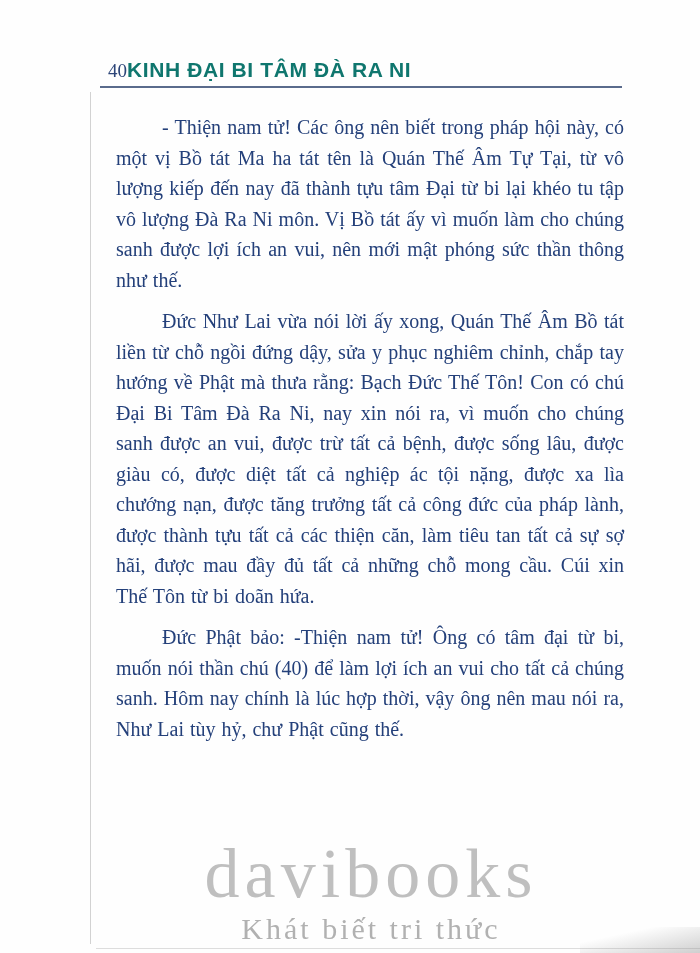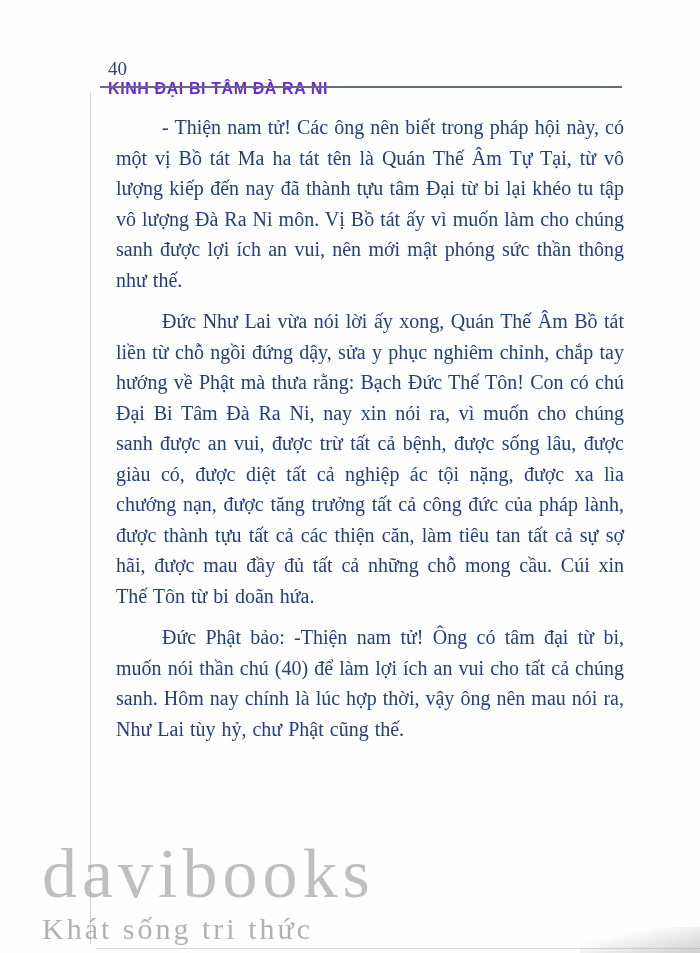--- a/index.html
+++ b/index.html
@@ -46,33 +46,32 @@
     background: rgba(160,160,160,0.35);
   }
 
   .page-header {
     position: absolute;
     top: 58px;
     left: 108px;
     right: 92px;
     display: flex;
     align-items: baseline;
-    flex-direction: column;
   }
   .page-number {
     font-family: "Liberation Serif", serif;
     font-size: 19px;
     color: #2c4578;
   }
   .header-title {
     font-family: "Liberation Sans", sans-serif;
     font-weight: bold;
-    font-size: 16px;
+    font-size: 21px;
     letter-spacing: 0.6px;
-    color: #6d28d9;
+    color: #0f766e;
   }
 
   .header-rule {
     position: absolute;
     top: 86px;
     left: 100px;
     right: 78px;
     height: 2px;
     background: #5a6b8c;
   }
@@ -91,21 +90,21 @@
     text-indent: 46px;
     margin-bottom: 11px;
     word-spacing: 1px;
   }
 
   .watermark {
     position: absolute;
     left: 0;
     right: 0;
     top: 838px;
-    text-align: left;
+    text-align: center;
     z-index: 1;
     user-select: none;
     margin-left: 42px;
   }
   .wm-brand {
     font-family: "Liberation Serif", serif;
     font-size: 70px;
     line-height: 72px;
     letter-spacing: 5px;
     color: #9a9a9a;
@@ -132,21 +131,21 @@
 
   <header class="page-header">
     <span class="page-number">40</span>
     <span class="header-title">KINH ĐẠI BI TÂM ĐÀ RA NI</span>
   </header>
 
   <div class="header-rule"></div>
 
   <div class="watermark">
     <div class="wm-brand">davibooks</div>
-    <div class="wm-tagline">Khát sống tri thức</div>
+    <div class="wm-tagline">Khát biết tri thức</div>
   </div>
 
   <main class="body-text">
     <p>- Thiện nam tử! Các ông nên biết trong pháp hội này, có một vị Bồ tát Ma ha tát tên là Quán Thế Âm Tự Tại, từ vô lượng kiếp đến nay đã thành tựu tâm Đại từ bi lại khéo tu tập vô lượng Đà Ra Ni môn. Vị Bồ tát ấy vì muốn làm cho chúng sanh được lợi ích an vui, nên mới mật phóng sức thần thông như thế.</p>
     <p>Đức Như Lai vừa nói lời ấy xong, Quán Thế Âm Bồ tát liền từ chỗ ngồi đứng dậy, sửa y phục nghiêm chỉnh, chắp tay hướng về Phật mà thưa rằng: Bạch Đức Thế Tôn! Con có chú Đại Bi Tâm Đà Ra Ni, nay xin nói ra, vì muốn cho chúng sanh được an vui, được trừ tất cả bệnh, được sống lâu, được giàu có, được diệt tất cả nghiệp ác tội nặng, được xa lìa chướng nạn, được tăng trưởng tất cả công đức của pháp lành, được thành tựu tất cả các thiện căn, làm tiêu tan tất cả sự sợ hãi, được mau đầy đủ tất cả những chỗ mong cầu. Cúi xin Thế Tôn từ bi doãn hứa.</p>
     <p>Đức Phật bảo: -Thiện nam tử! Ông có tâm đại từ bi, muốn nói thần chú (40) để làm lợi ích an vui cho tất cả chúng sanh. Hôm nay chính là lúc hợp thời, vậy ông nên mau nói ra, Như Lai tùy hỷ, chư Phật cũng thế.</p>
   </main>
 
 </div>
 

